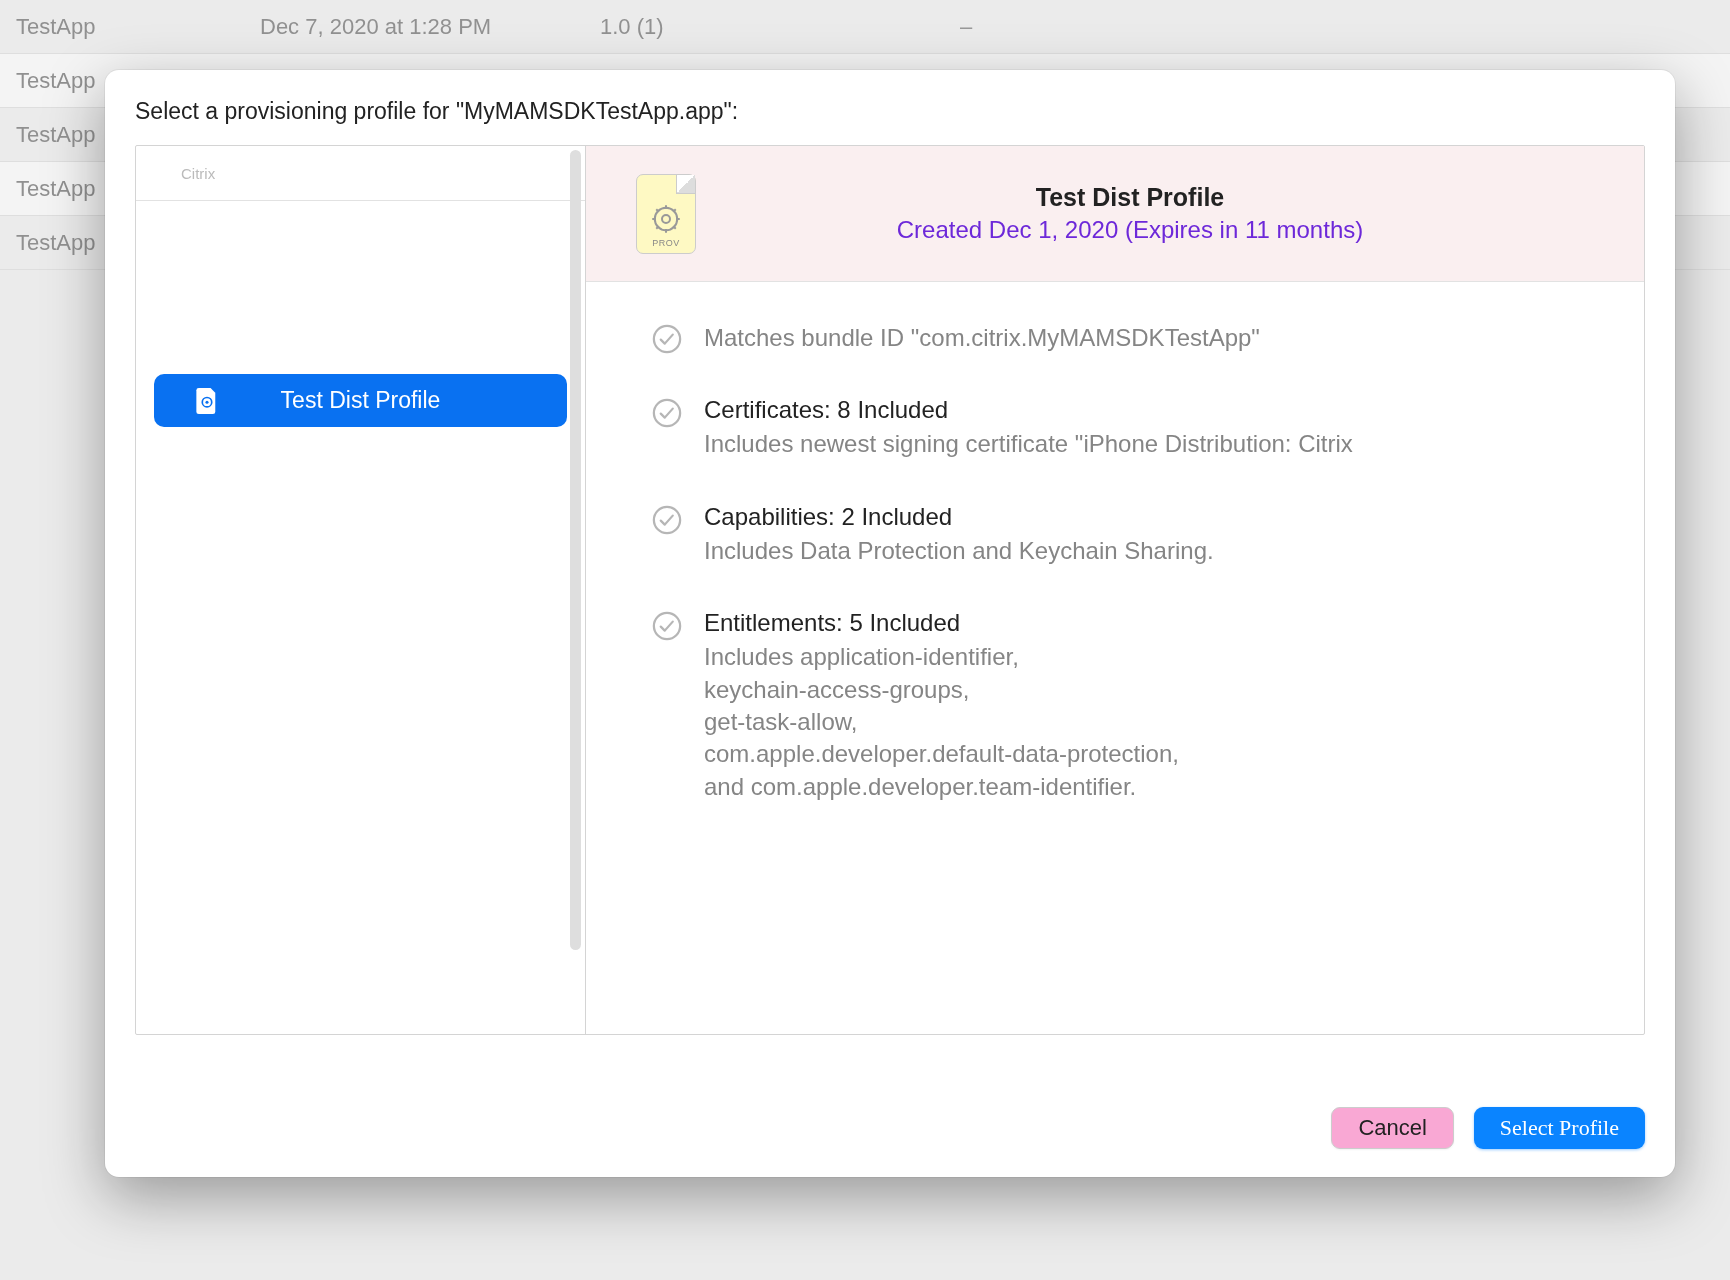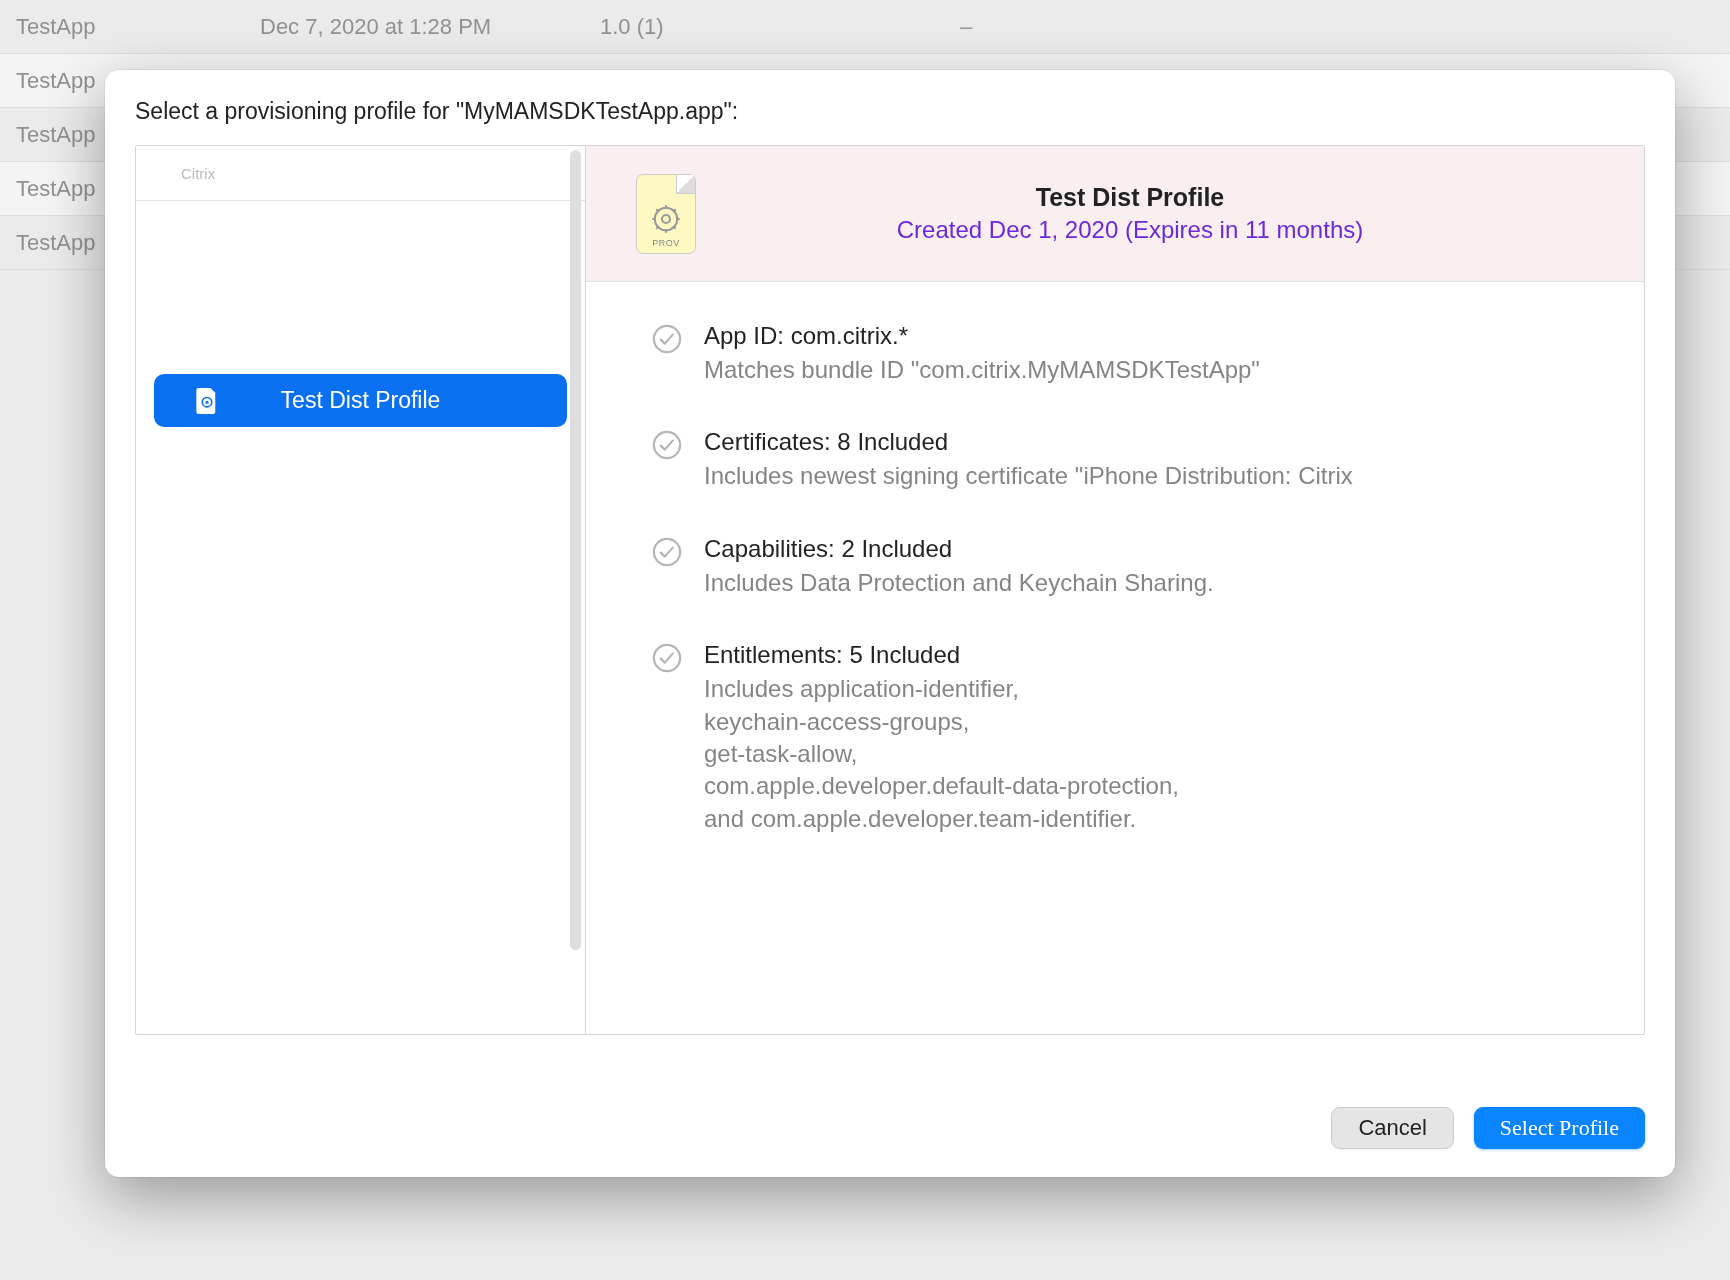--- a/index.html
+++ b/index.html
@@ -217,21 +217,21 @@
       padding: 0 26px;
       border-radius: 9px;
       font-size: 22px;
       border: none;
       cursor: pointer;
       display: flex;
       align-items: center;
       justify-content: center;
     }
     .btn-cancel {
-      background: #e5e5e5;
+      background: #f9a8d4;
       color: #222;
       border: 1px solid #ccc;
       box-shadow: 0 1px 2px rgba(0,0,0,0.05);
       margin-left: 48px;
     }
     .btn-primary {
       background: #0a84ff;
       color: #fff;
       box-shadow: 0 1px 3px rgba(10,132,255,0.4);
       font-family: Liberation Serif, serif;
@@ -306,21 +306,20 @@
         </div>
       </div>
 
       <div class="detail-content">
         <div class="info-block">
           <svg class="check-icon" viewBox="0 0 24 24">
             <circle cx="12" cy="12" r="10.5" fill="none" stroke="#b6b6b6" stroke-width="1.8"></circle>
             <path d="M7 12.5 l3.2 3.2 l6.4 -7.2" fill="none" stroke="#b6b6b6" stroke-width="1.8" stroke-linecap="round" stroke-linejoin="round"></path>
           </svg>
           <div class="info-text">
-            <div class="info-primary">App ID: com.citrix.*</div>
             <div class="info-secondary">Matches bundle ID "com.citrix.MyMAMSDKTestApp"</div>
           </div>
         </div>
 
         <div class="info-block">
           <svg class="check-icon" viewBox="0 0 24 24">
             <circle cx="12" cy="12" r="10.5" fill="none" stroke="#b6b6b6" stroke-width="1.8"></circle>
             <path d="M7 12.5 l3.2 3.2 l6.4 -7.2" fill="none" stroke="#b6b6b6" stroke-width="1.8" stroke-linecap="round" stroke-linejoin="round"></path>
           </svg>
           <div class="info-text">

